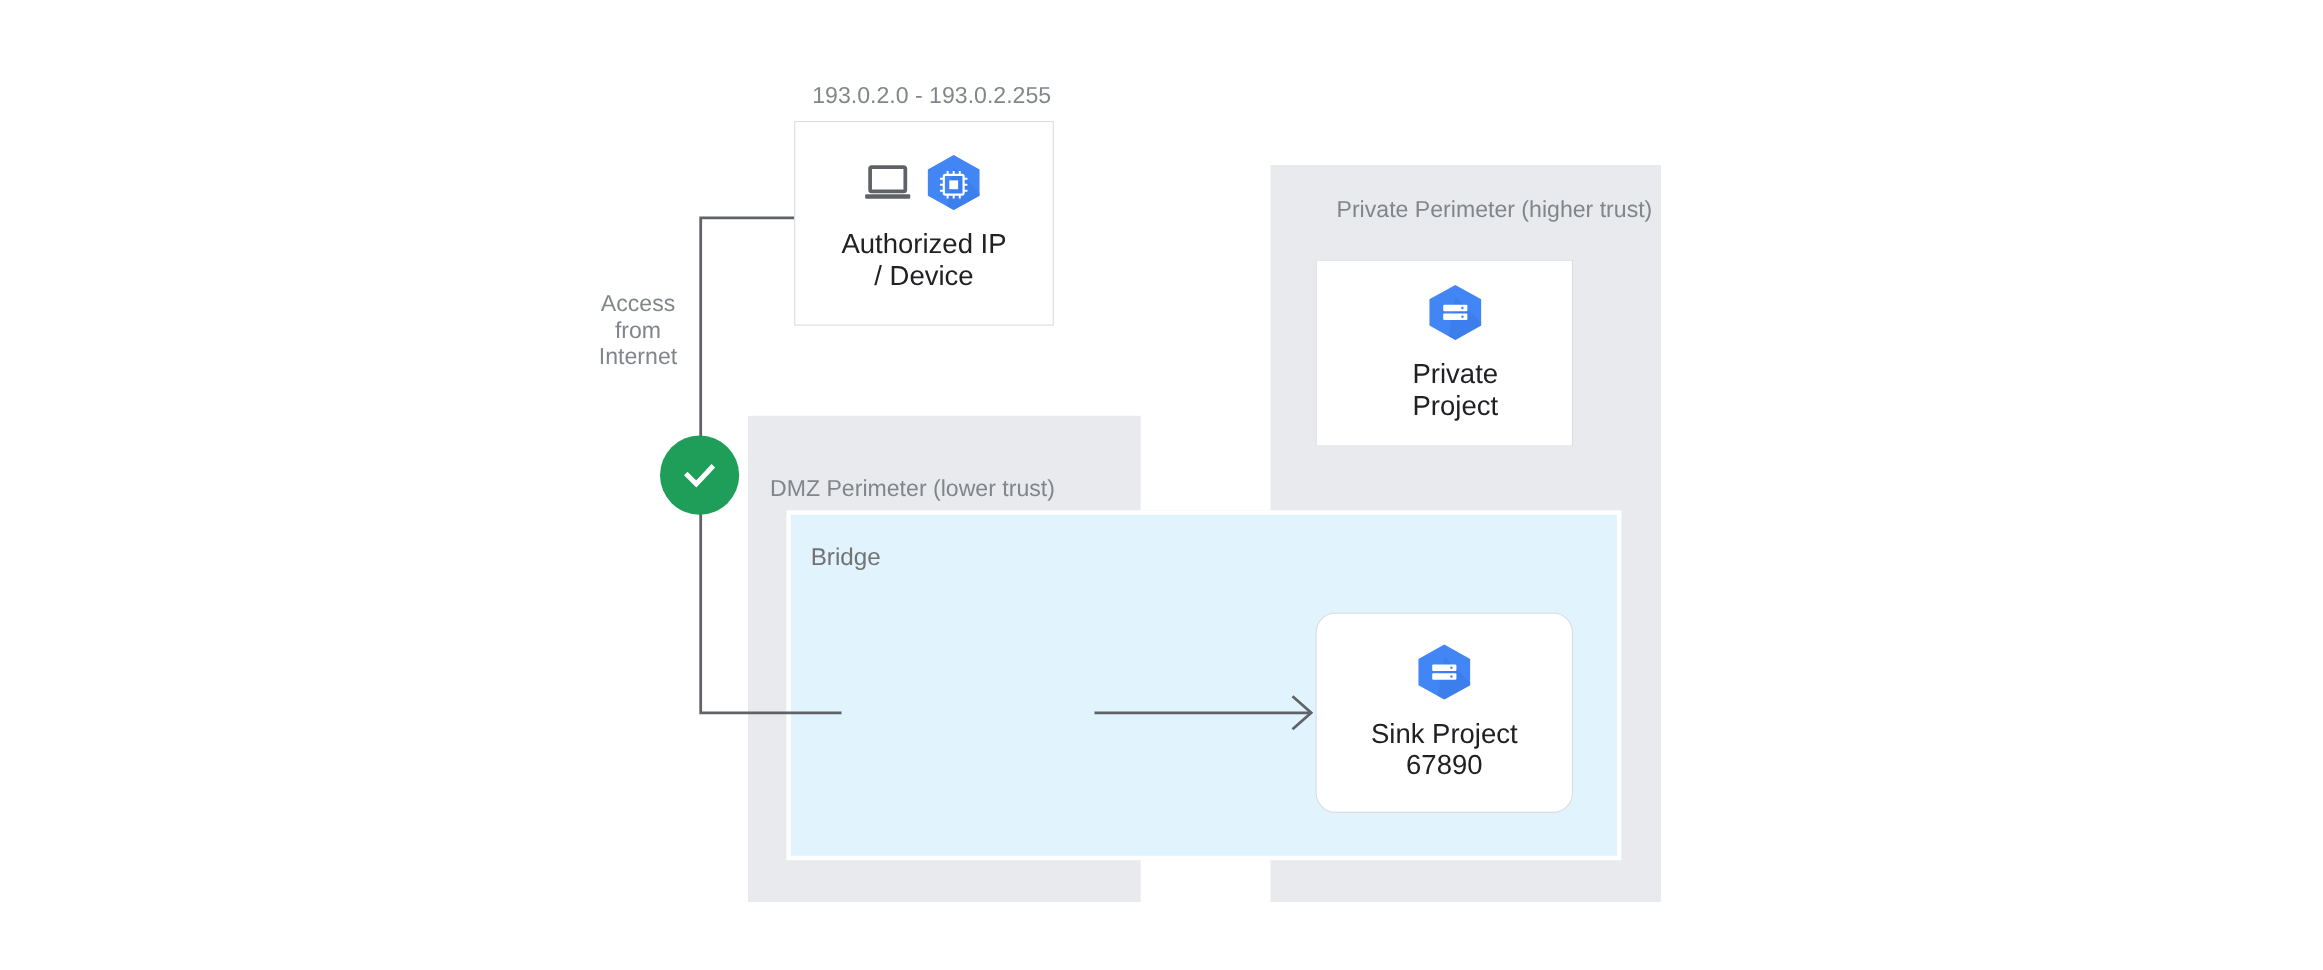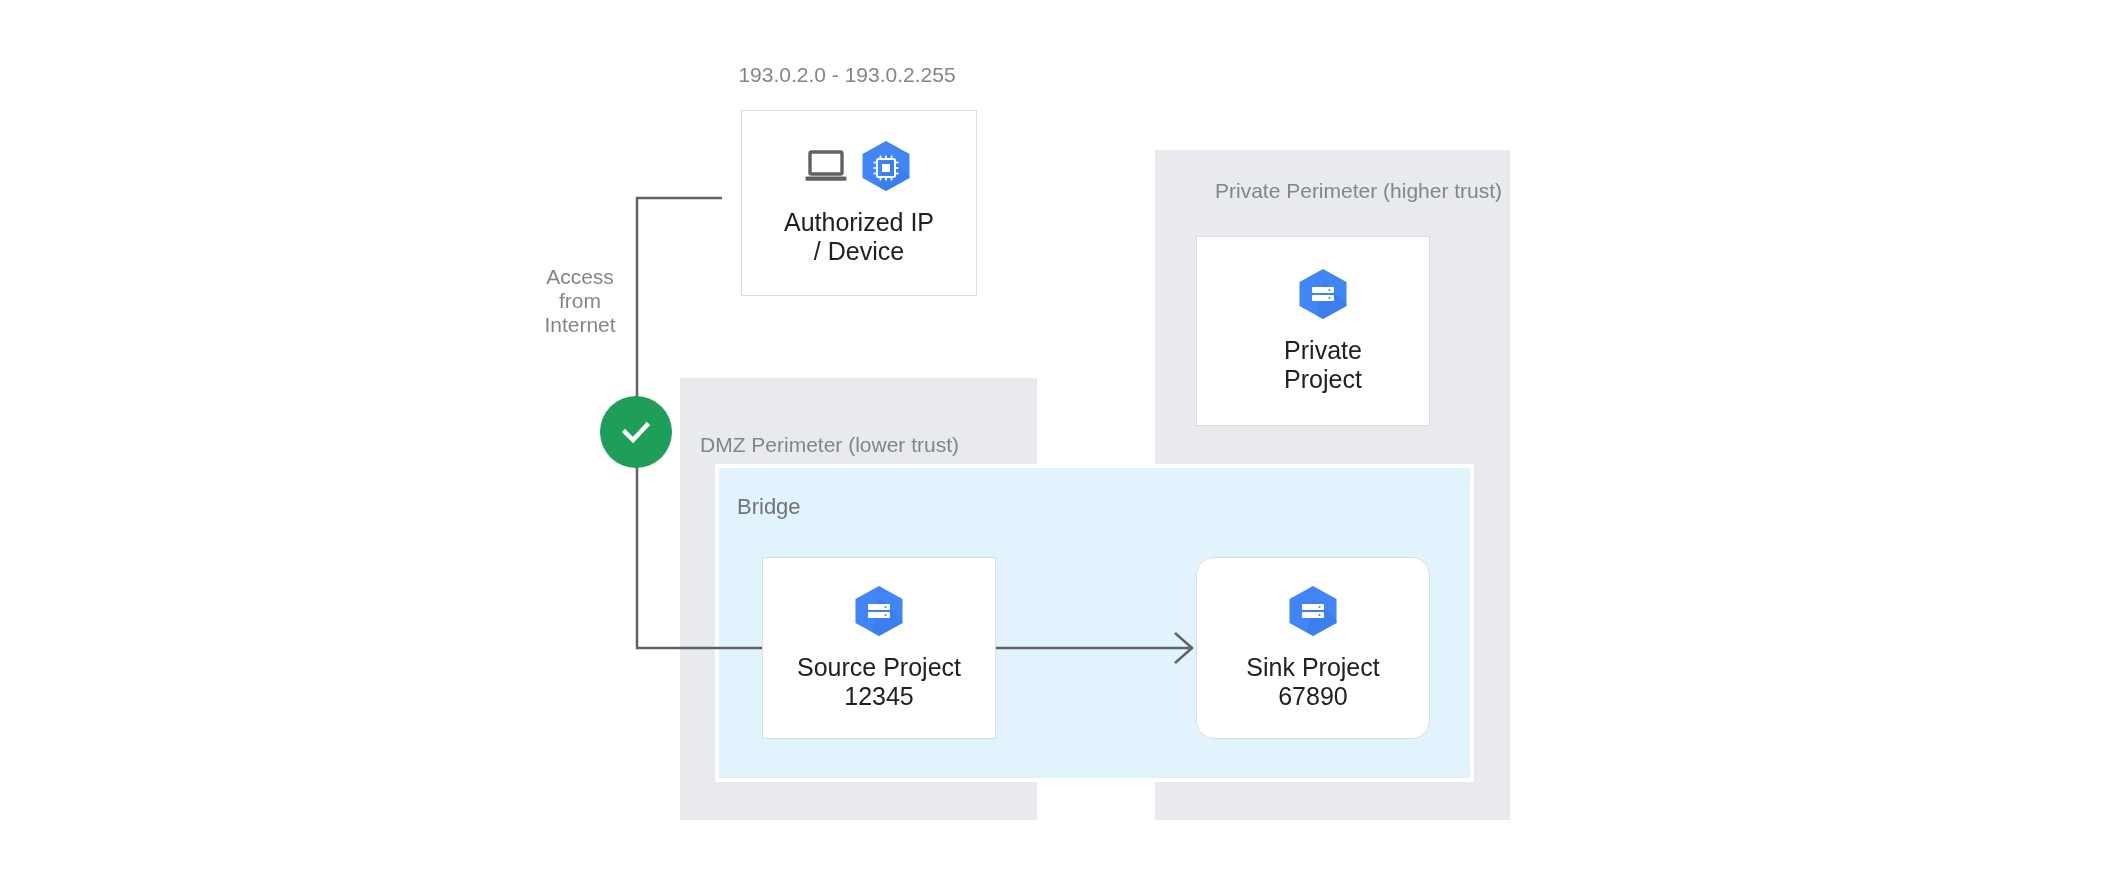--- a/index.html
+++ b/index.html
@@ -129,33 +129,33 @@
   <div class="bridge-label" style="left:737px; top:494px;">Bridge</div>
 
   <svg class="connector-svg">
 
     <path d="M 722 198 L 637 198 L 637 648 L 765 648" fill="none" stroke="#5f6368" stroke-width="2.5"></path>
 
     <line x1="995" y1="648" x2="1190" y2="648" stroke="#5f6368" stroke-width="2.5"></line>
     <polyline points="1175,633 1192,648 1175,663" fill="none" stroke="#5f6368" stroke-width="2.5" stroke-linecap="butt" stroke-linejoin="miter"></polyline>
   </svg>
 
-  <div class="caption" style="left:722px; top:62px; width:250px;">193.0.2.0 - 193.0.2.255</div>
+  <div class="caption" style="left:722px; top:75px; width:250px;">193.0.2.0 - 193.0.2.255</div>
 
   <div class="caption-multiline" style="left:516px; top:265px; width:128px;">Access
 from
 Internet</div>
 
   <div class="check-badge" style="left:600px; top:396px; width:72px; height:72px; background:#1e9e58;">
     <svg width="40" height="40" viewBox="0 0 40 40">
       <polyline points="9,20 17,28 31,13" fill="none" stroke="#ffffff" stroke-width="4.5" stroke-linecap="square" stroke-linejoin="miter"></polyline>
     </svg>
   </div>
 
-  <div class="node" style="left:722px; top:110px; width:236px; height:186px;margin-left:19px;">
+  <div class="node" style="left:722px; top:110px; width:236px; height:186px;">
     <div class="node-icons">
 
       <svg width="44" height="40" viewBox="0 0 44 40">
         <rect x="6" y="6" width="32" height="22" rx="1.5" fill="none" stroke="#5f6368" stroke-width="3.4"></rect>
         <rect x="1.5" y="30.5" width="41" height="4.2" rx="1.2" fill="#5f6368"></rect>
       </svg>
 
       <svg width="56" height="52" viewBox="0 0 56 52">
         <defs>
           <clipPath id="hexclip1">
@@ -183,21 +183,21 @@
           <line x1="37.2" y1="22.5" x2="40.5" y2="22.5"></line>
           <line x1="37.2" y1="28" x2="40.5" y2="28"></line>
           <line x1="37.2" y1="33.5" x2="40.5" y2="33.5"></line>
         </g>
       </svg>
     </div>
     <div class="node-label">Authorized IP
 / Device</div>
   </div>
 
-  <div class="node" style="left:1196px; top:236px; width:234px; height:190px;padding-left:20px;">
+  <div class="node" style="left:1196px; top:236px; width:234px; height:170px;padding-left:20px;">
     <div class="node-icons">
       <svg width="56" height="52" viewBox="0 0 56 52">
         <defs>
           <clipPath id="hexclip2">
             <polygon points="28,1 51.5,14 51.5,38 28,51 4.5,38 4.5,14"></polygon>
           </clipPath>
         </defs>
         <polygon points="28,1 51.5,14 51.5,38 28,51 4.5,38 4.5,14" fill="#4285f4"></polygon>
         <g clip-path="url(#hexclip2)">
           <polygon points="28,12 60,44 60,60 20,60" fill="#3b78e7" opacity="0.55"></polygon>
@@ -205,41 +205,20 @@
         <rect x="17" y="19" width="22" height="6" rx="1" fill="#ffffff"></rect>
         <rect x="17" y="27" width="22" height="6" rx="1" fill="#ffffff"></rect>
         <circle cx="34.5" cy="22" r="1.1" fill="#4285f4"></circle>
         <circle cx="34.5" cy="30" r="1.1" fill="#4285f4"></circle>
       </svg>
     </div>
     <div class="node-label">Private
 Project</div>
   </div>
 
-  <div class="node" style="left:762px; top:557px; width:234px; height:182px;">
-    <div class="node-icons">
-      <svg width="56" height="52" viewBox="0 0 56 52">
-        <defs>
-          <clipPath id="hexclip3">
-            <polygon points="28,1 51.5,14 51.5,38 28,51 4.5,38 4.5,14"></polygon>
-          </clipPath>
-        </defs>
-        <polygon points="28,1 51.5,14 51.5,38 28,51 4.5,38 4.5,14" fill="#4285f4"></polygon>
-        <g clip-path="url(#hexclip3)">
-          <polygon points="28,12 60,44 60,60 20,60" fill="#3b78e7" opacity="0.55"></polygon>
-        </g>
-        <rect x="17" y="19" width="22" height="6" rx="1" fill="#ffffff"></rect>
-        <rect x="17" y="27" width="22" height="6" rx="1" fill="#ffffff"></rect>
-        <circle cx="34.5" cy="22" r="1.1" fill="#4285f4"></circle>
-        <circle cx="34.5" cy="30" r="1.1" fill="#4285f4"></circle>
-      </svg>
-    </div>
-    <div class="node-label">Source Project
-12345</div>
-  </div>
 
   <div class="node" style="left:1196px; top:557px; width:234px; height:182px;border-radius:18px;">
     <div class="node-icons">
       <svg width="56" height="52" viewBox="0 0 56 52">
         <defs>
           <clipPath id="hexclip4">
             <polygon points="28,1 51.5,14 51.5,38 28,51 4.5,38 4.5,14"></polygon>
           </clipPath>
         </defs>
         <polygon points="28,1 51.5,14 51.5,38 28,51 4.5,38 4.5,14" fill="#4285f4"></polygon>

